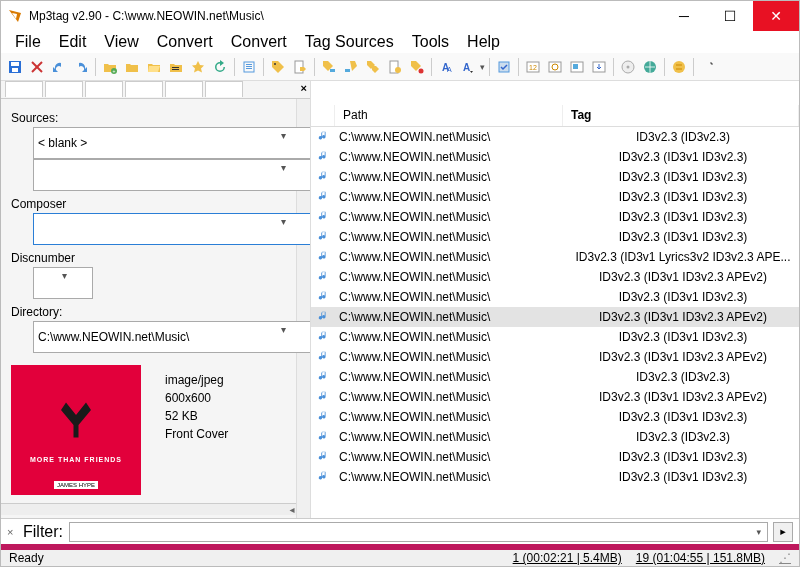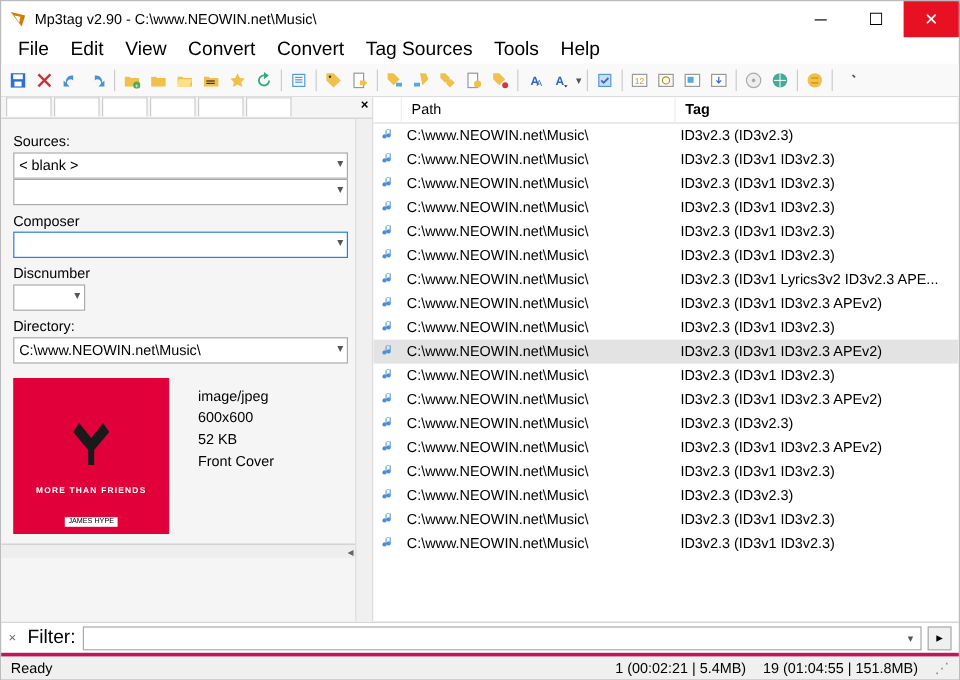--- a/index.html
+++ b/index.html
@@ -16,51 +16,51 @@
 .toolbar { height: 28px; display: flex; align-items: center; padding: 2px 4px; gap: 2px; border-bottom: 1px solid #ddd; background: #f9f9f9; flex-wrap: nowrap; overflow: hidden; }
 .tbtn { width: 20px; height: 20px; display: flex; align-items: center; justify-content: center; border: 1px solid transparent; }
 .sep { width: 1px; height: 18px; background: #ccc; margin: 0 2px; }
 .main { flex: 1; display: flex; overflow: hidden; }
 .leftpanel { width: 310px; border-right: 1px solid #ddd; display: flex; flex-direction: column; background: #f5f5f5; position: relative; }
 .smalltabs { height: 18px; border-bottom: 1px solid #ccc; display: flex; gap: 2px; padding: 0 4px; }
 .smalltab { width: 38px; height: 16px; border: 1px solid #ccc; border-bottom: none; background: #fff; }
 .tabclose { position: absolute; right: 3px; top: 0; font-size: 11px; font-weight: bold; line-height: 14px; }
 .fields { padding: 6px 10px 4px; overflow-y: auto; flex-shrink: 0; }
 .fieldlabel { font-size: 12px; margin-top: 6px; margin-bottom: 2px; display: block; }
-.fieldinput { width: 100%; height: 22px; border: 1px solid #aaa; background: #fff; font-size: 12px; padding: 0 4px; position: relative; }
+.fieldinput { width: 100%; height: 32px; border: 1px solid #aaa; background: #fff; font-size: 12px; padding: 0 4px; position: relative; margin-left: 22px; }
 .fieldinput.blue { border-color: #2a7ed6; }
 .fieldwrap { position: relative; }
 .fieldwrap .drop { position: absolute; right: 4px; top: 3px; font-size: 10px; color: #555; }
 .shortinput { width: 60px; }
 .albumart { display: flex; gap: 24px; padding: 8px 10px; }
 .artimg { width: 130px; height: 130px; background: #e2003b; display: flex; flex-direction: column; align-items: center; justify-content: center; color: #fff; font-size: 7px; position: relative; }
 .arthands { width: 50px; height: 50px; background: #1a1a1a; clip-path: polygon(30% 10%, 50% 35%, 70% 10%, 80% 25%, 55% 55%, 55% 80%, 45% 80%, 45% 55%, 20% 25%); margin-bottom: 8px; }
 .artinfo { font-size: 12px; line-height: 1.5; padding-top: 6px; }
 .imgbar { height: 12px; background: #eee; border-top: 1px solid #ccc; display:flex; justify-content:flex-end; }
 .imgbar span{ width:12px; text-align:center; font-size:10px; color:#666;}
-.rightpanel { flex: 1; display: flex; flex-direction: column; overflow: hidden; }
+.rightpanel { flex: 1; display: flex; flex-direction: column; overflow: hidden; margin-top: 24px; }
 .listheader { display: flex; height: 22px; background: #fff; border-bottom: 1px solid #ddd; font-size: 12px; }
 .listheader div { padding: 3px 8px; border-right: 1px solid #eee; }
 .colicon { width: 24px; }
 .colpath { width: 228px; }
 .coltag { flex: 1; font-weight: bold; }
 .filelist { flex: 1; overflow-y: auto; }
 .filerow { display: flex; height: 20px; align-items: center; font-size: 12px; }
 .filerow.selected { background: #e3e3e3; }
 .filerow .ficon { width: 24px; text-align: center; }
 .filerow .fpath { width: 228px; padding-left: 4px; white-space: nowrap; overflow: hidden; }
-.filerow .ftag { flex: 1; padding-left: 4px; white-space: nowrap; overflow: hidden; }
+.filerow .ftag { flex: 1; padding-left: 4px; white-space: nowrap; overflow: hidden; text-align: center; }
 .filterbar { height: 26px; display: flex; align-items: center; border-top: 1px solid #ccc; padding: 0 6px; gap: 6px; }
 .filterbar .fx { font-size: 11px; color: #666; width: 10px; }
 .filterbar .flabel { font-size: 16px; }
 .filterbar input { flex: 1; height: 20px; border: 1px solid #aaa; }
 .filterbar .go { width: 20px; height: 20px; border: 1px solid #aaa; display: flex; align-items: center; justify-content: center; font-size: 11px; background:#f0f0f0; }
-.statusbar { height: 22px; display: flex; align-items: center; font-size: 12px; padding: 0 8px; border-top: 3px solid #be185d; background: #f0f0f0; }
+.statusbar { height: 22px; display: flex; align-items: center; font-size: 12px; padding: 0 8px; border-top: 6px solid #be185d; background: #f0f0f0; }
 .statusbar .sl { flex: 1; }
-.statusbar .sr { margin-left: 14px; }
+.statusbar .sr { margin-left: 14px; text-decoration: underline; }
 .leftscroll { position:absolute; right:0; top:18px; bottom:0; width:14px; background:#f0f0f0; border-left:1px solid #ddd; }
 svg.ic { width: 14px; height: 14px; }
 </style>
 </head>
 <body>
 
 <div class="window">
   <div class="titlebar">
     <svg class="app-icon" viewBox="0 0 16 16">
         <path fill="#d97a00" d="M2 2l12 3-3 9L2 2z"></path>

